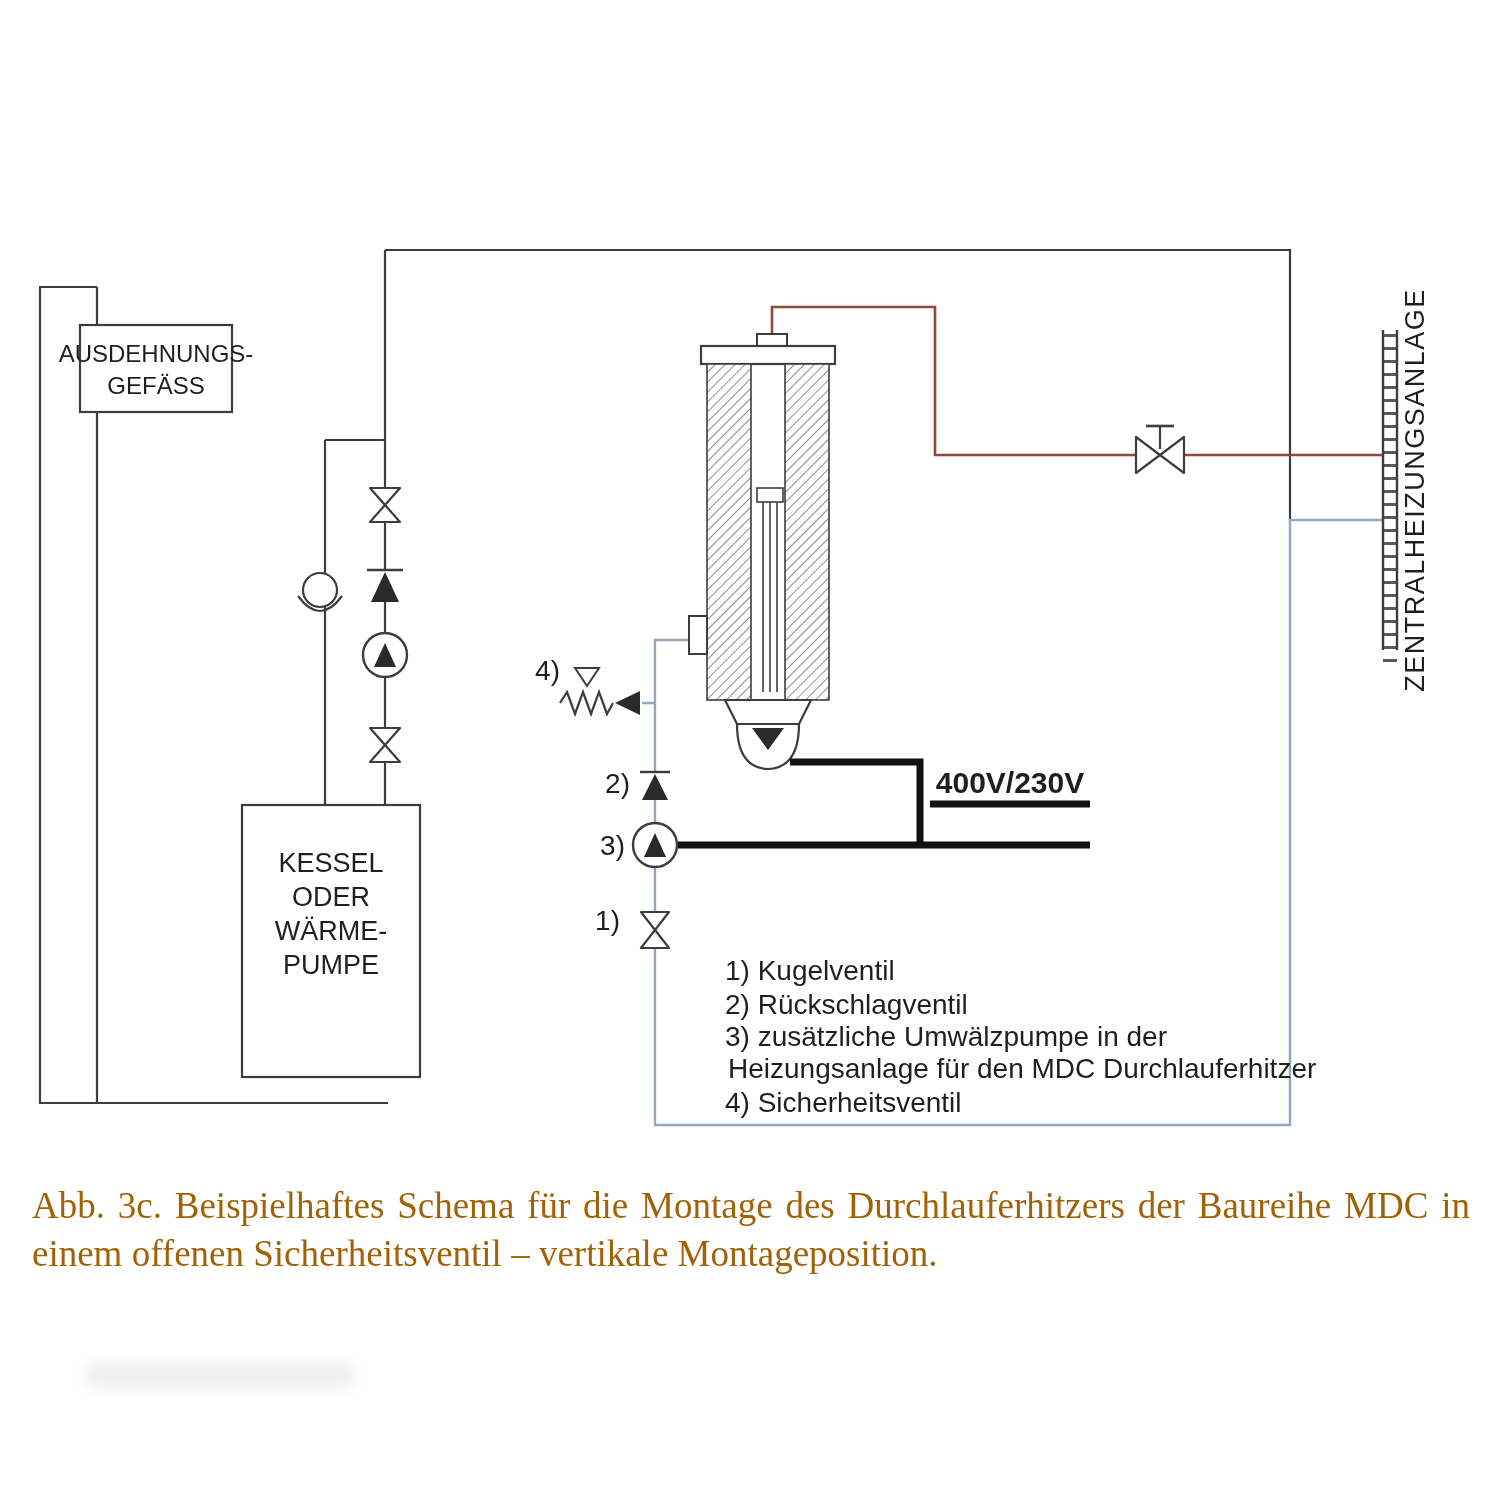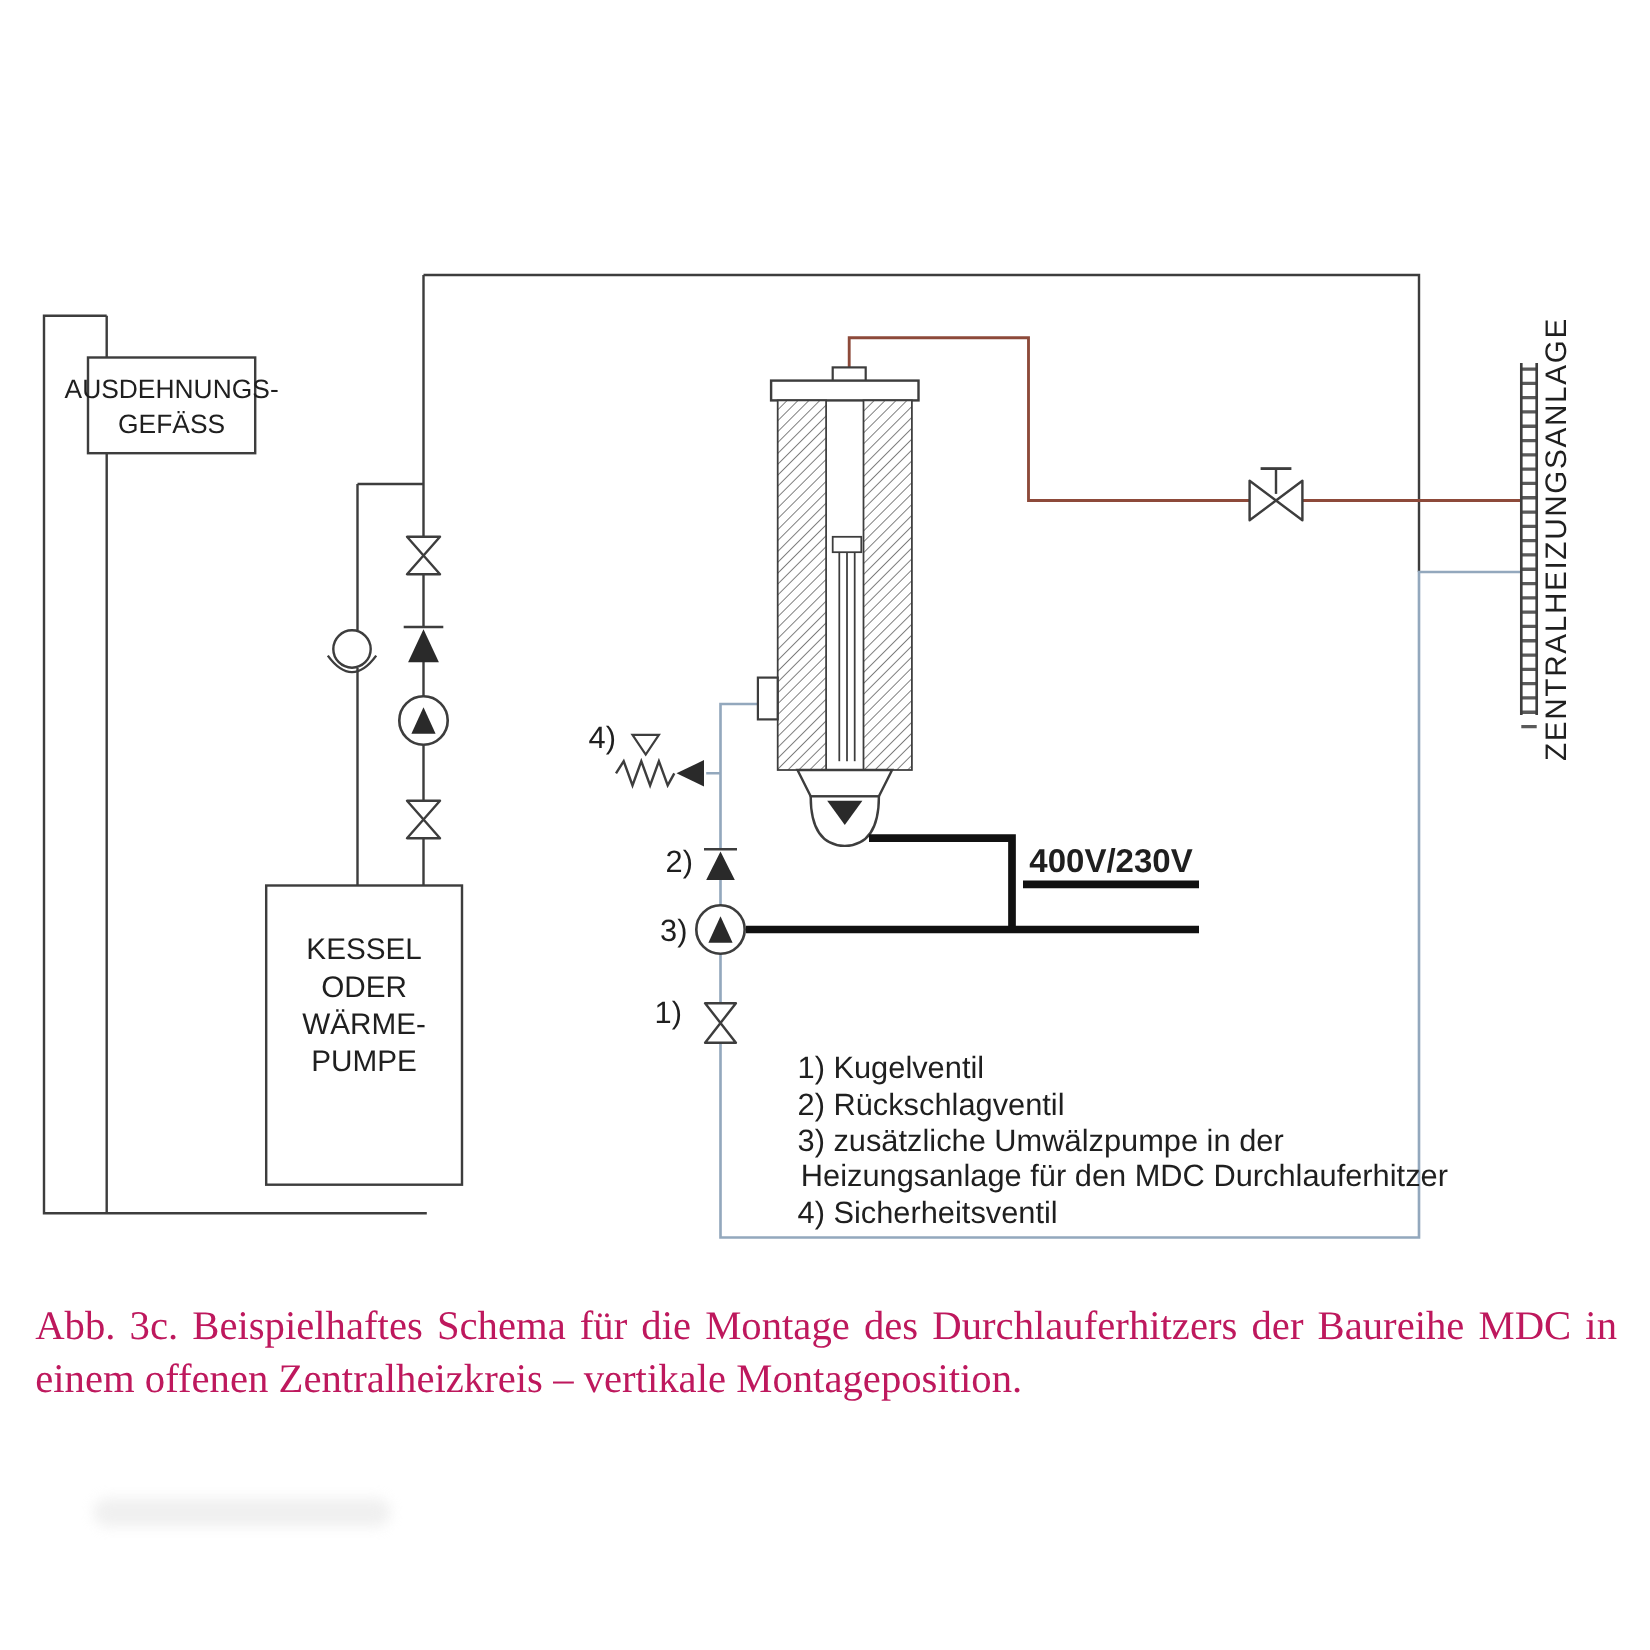--- a/index.html
+++ b/index.html
@@ -3,21 +3,21 @@
 <meta charset="utf-8">
 <style>
   html,body{margin:0;padding:0;}
   body{
     width:1500px;height:1500px;background:#ffffff;position:relative;
     font-family:"Liberation Sans",sans-serif;overflow:hidden;
   }
   svg{position:absolute;left:0;top:0;}
   .dia-label{font-family:"Liberation Sans",sans-serif;fill:#1f1f1f;}
   .caption{
-    position:absolute;left:32px;top:1182px;width:1438px;color:#be185d;
+    position:absolute;left:32px;top:1182px;width:1438px;color:#a16207;
     font-family:"Liberation Serif",serif;font-size:37px;line-height:1.3;
   }
   .caption-line.justify{text-align:justify;text-align-last:justify;}
   .scan-artifact{
     position:absolute;left:85px;top:1362px;width:270px;height:26px;
     background:#d9d9d9;opacity:.4;border-radius:14px;filter:blur(6px);
   }
 </style>
 </head>
 <body>
@@ -155,16 +155,16 @@
     <text class="dia-label" x="725" y="980" font-size="28">1) Kugelventil</text>
     <text class="dia-label" x="725" y="1014" font-size="28">2) Rückschlagventil</text>
     <text class="dia-label" x="725" y="1046" font-size="28">3) zusätzliche Umwälzpumpe in der</text>
     <text class="dia-label" x="728" y="1078" font-size="28">Heizungsanlage für den MDC Durchlauferhitzer</text>
     <text class="dia-label" x="725" y="1112" font-size="28">4) Sicherheitsventil</text>
   </g>
 </svg>
 
 <div class="caption">
   <div class="caption-line justify">Abb. 3c. Beispielhaftes Schema für die Montage des Durchlauferhitzers der Baureihe MDC in</div>
-  <div class="caption-line">einem offenen Zentralheizkreis – vertikale Montageposition.</div>
+  <div class="caption-line">einem offenen Sicherheitsventil – vertikale Montageposition.</div>
 </div>
 
 <div class="scan-artifact"></div>
 
 </body></html>

